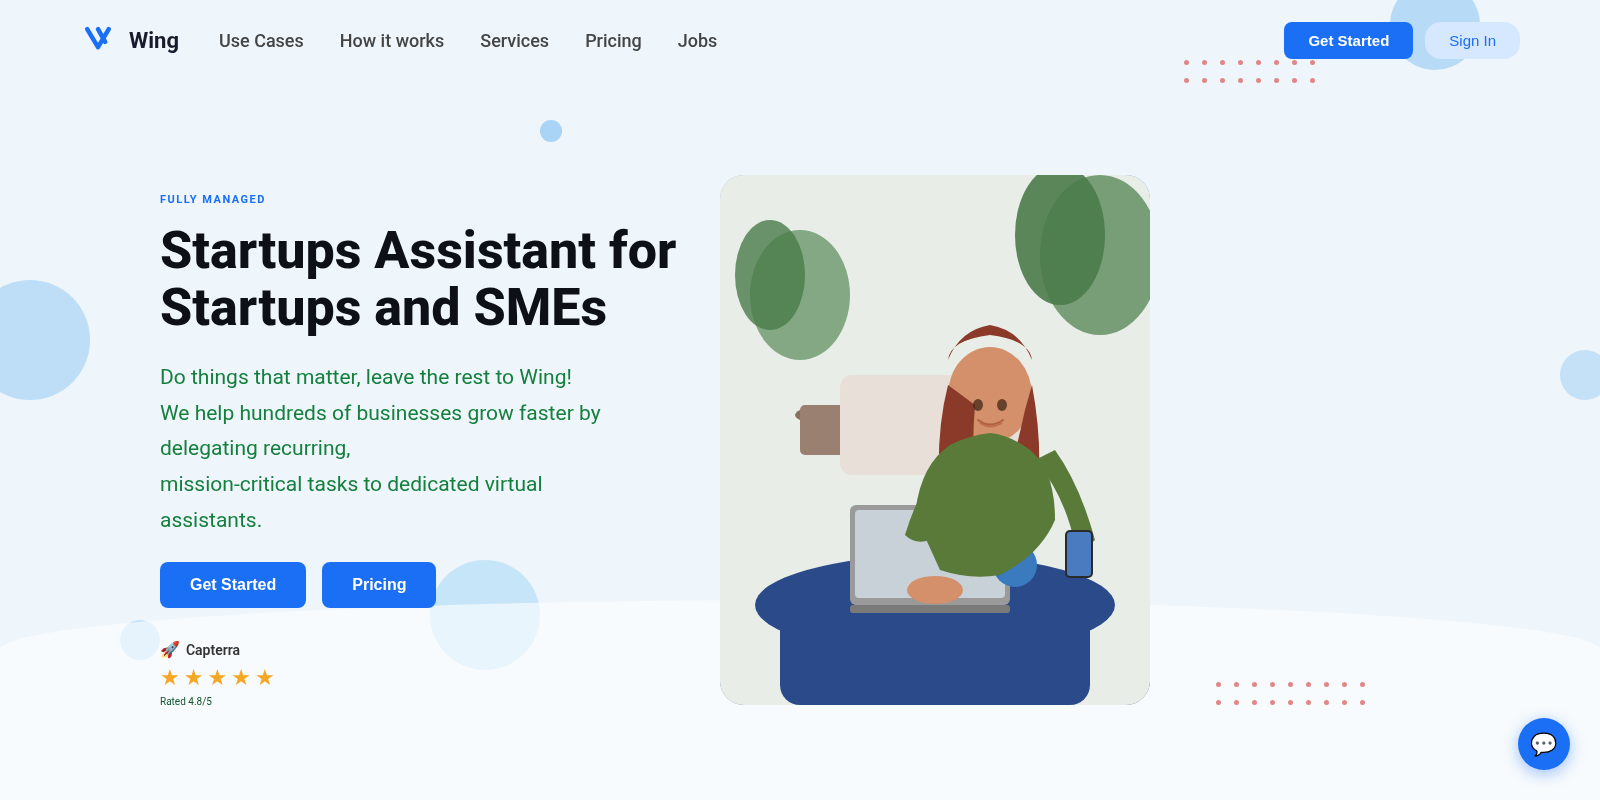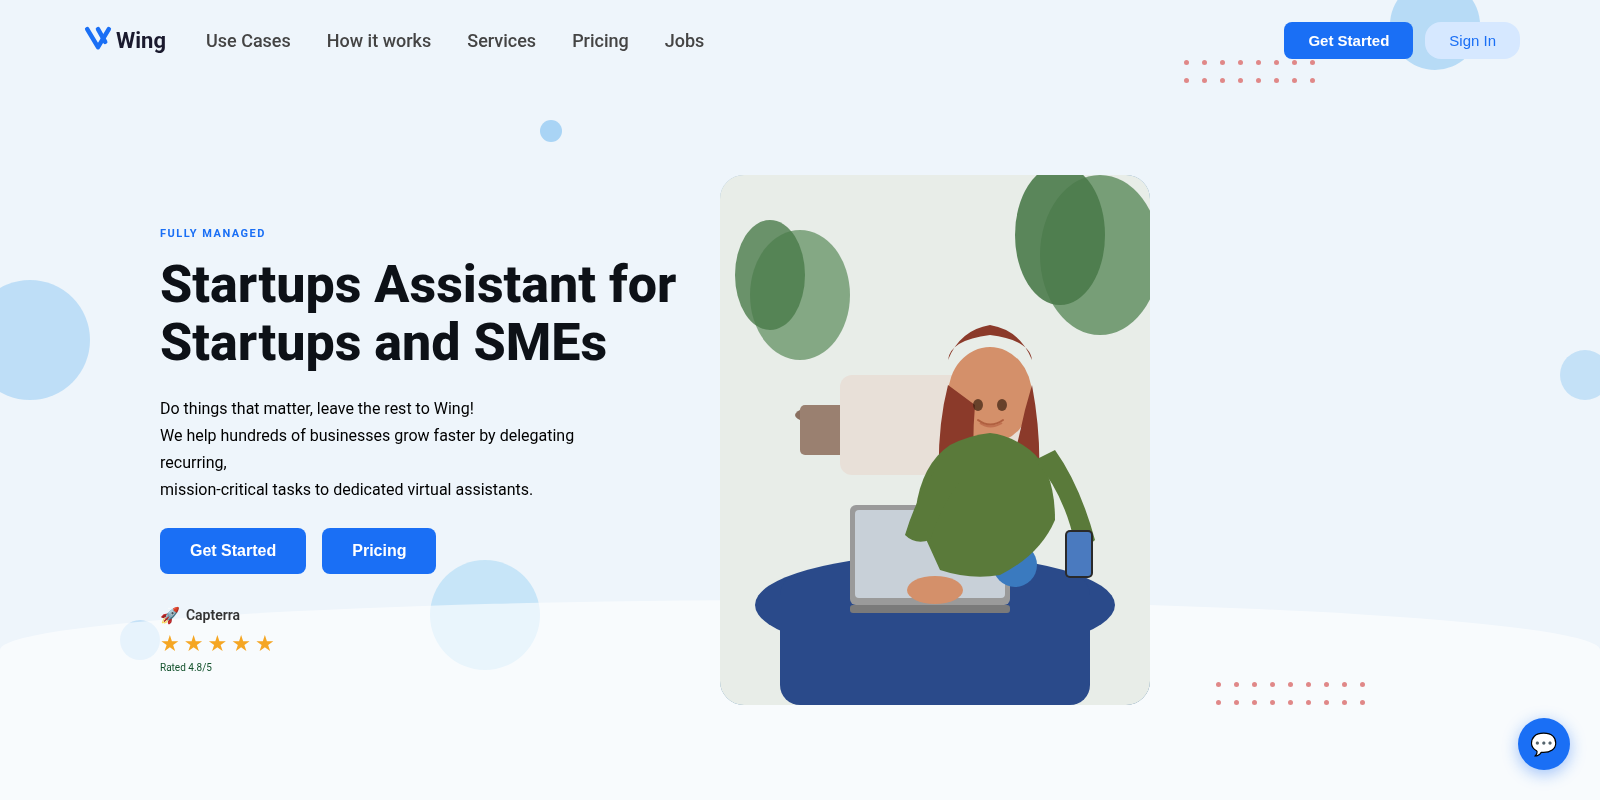--- a/index.html
+++ b/index.html
@@ -140,21 +140,21 @@
 
     .nav-left {
       display: flex;
       align-items: center;
       gap: 40px;
     }
 
     .logo {
       display: flex;
       align-items: center;
-      gap: 0;
+      gap: 13px;
       text-decoration: none;
     }
 
     .logo-icon {
       width: 36px;
       height: 36px;
     }
 
     .logo-text {
       font-size: 22px;
@@ -231,22 +231,22 @@
 
     .hero-title {
       font-size: 52px;
       font-weight: 800;
       color: #0d1117;
       line-height: 1.1;
       margin-bottom: 24px;
     }
 
     .hero-description {
-      font-size: 16px;
-      color: #000000;
+      font-size: 21px;
+      color: #15803d;
       line-height: 1.7;
       margin-bottom: 24px;
       max-width: 480px;
     }
 
     .hero-buttons {
       display: flex;
       gap: 16px;
       margin-bottom: 32px;
     }

